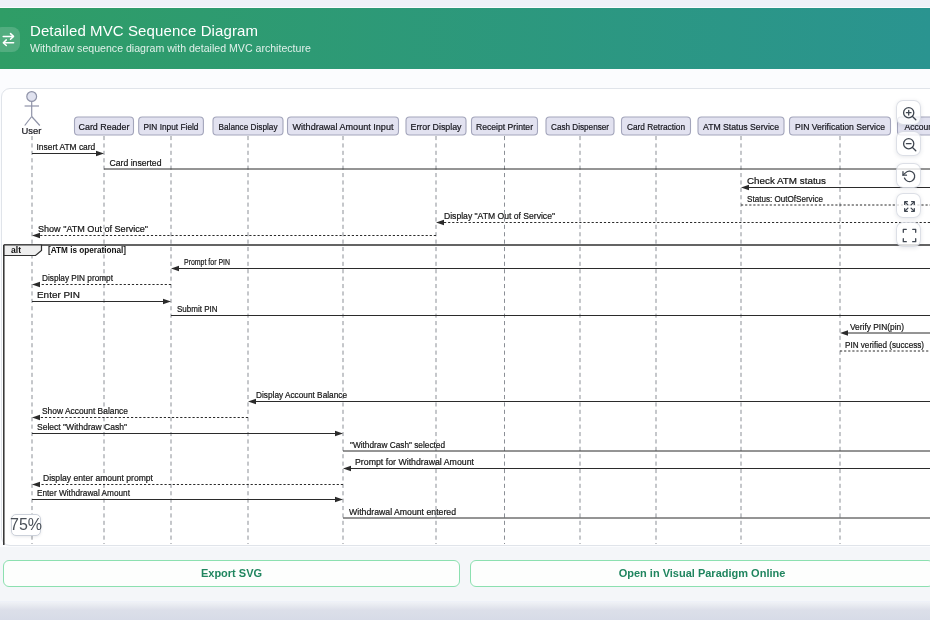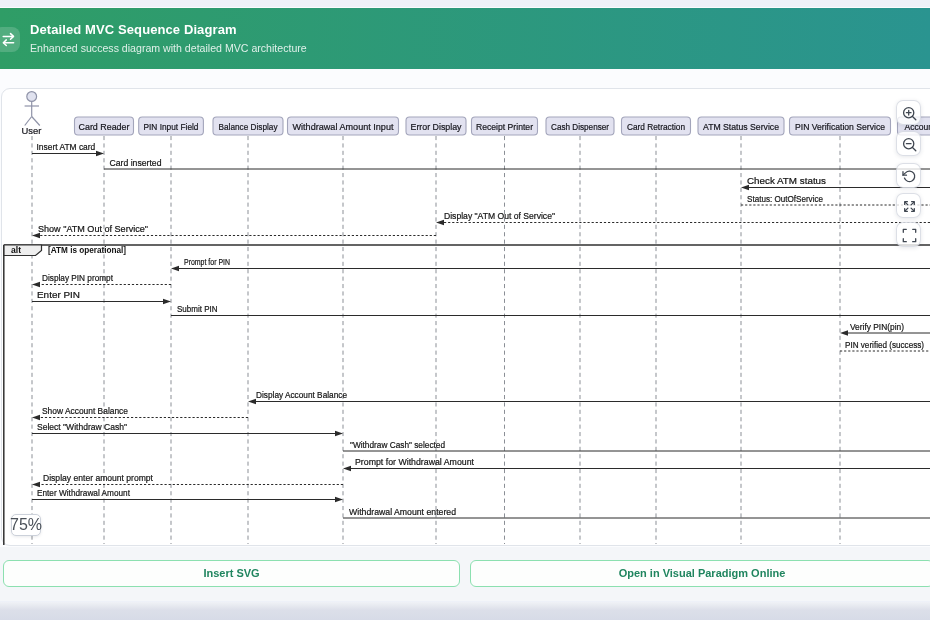--- a/index.html
+++ b/index.html
@@ -6,21 +6,21 @@
 body{width:930px;height:620px;position:relative;overflow:hidden;
   font-family:"Liberation Sans",sans-serif;background:#eef1f8}
 .card{position:absolute;left:0;top:7px;width:930px;height:594px;background:#fbfcfe}
 .lower{position:absolute;left:0;top:547px;width:930px;height:54px;background:#f4f6f9}
 .band{position:absolute;left:0;top:602px;width:930px;height:18px;
   background:linear-gradient(180deg,#f0f2f6 0%,#dcdfe9 45%,#d7dbe7 100%)}
 .header{position:absolute;left:0;top:7.5px;width:930px;height:61.5px;
   background:linear-gradient(90deg,#2f9d66,#2a9490)}
 .hicon{position:absolute;left:-6px;top:19px;width:26px;height:25px;border-radius:8px;
   background:rgba(255,255,255,.17)}
-.htitle{position:absolute;left:30px;top:14.5px;color:#fff;font-size:13px;font-weight:bold;
+.htitle{position:absolute;left:30px;top:14.5px;color:#fff;font-size:15px;font-weight:normal;
   letter-spacing:.1px;white-space:nowrap}
 .hsub{position:absolute;left:30px;top:34.6px;color:rgba(255,255,255,.85);font-size:10.6px;white-space:nowrap}
 .canvas{position:absolute;left:1px;top:88px;width:940px;height:458px;background:#fff;
   border:1px solid #e0e4ea;border-radius:9px;box-sizing:border-box}
 .diag{position:absolute;left:0;top:0}
 .zbtn{position:absolute;left:896px;width:25px;height:25px;border-radius:7px;
   background:rgba(255,255,255,.78);border:1px solid rgba(185,192,205,.5);box-sizing:border-box;box-shadow:0 1px 4px rgba(40,50,70,.12);}
 .zbtn svg{display:block;margin:0 auto}
 .zoomlvl{position:absolute;left:11px;top:513.5px;width:28px;height:20.5px;background:#fff;
   border:1px solid #ccd1da;border-radius:5px;color:#4a5058;font-size:16px;
@@ -37,21 +37,21 @@
 <div class="lower"></div>
 <div class="band"></div>
 <div class="header">
   <div class="hicon"><svg width="26" height="25" viewBox="0 0 26 25" fill="none" stroke="#ffffff" stroke-width="1.5" stroke-linecap="round" stroke-linejoin="round">
         <path d="M16.5 6.6 L19.5 9.4 L16.5 12.2"></path>
         <line x1="19" y1="9.4" x2="9.2" y2="9.4"></line>
         <path d="M12.3 12.9 L9.3 15.7 L12.3 18.5"></path>
         <line x1="9.8" y1="15.7" x2="19.6" y2="15.7"></line>
       </svg></div>
   <div class="htitle">Detailed MVC Sequence Diagram</div>
-  <div class="hsub">Enhanced success diagram with detailed MVC architecture</div>
+  <div class="hsub">Withdraw sequence diagram with detailed MVC architecture</div>
 </div>
 <div class="canvas"></div>
 <svg class="diag" width="930" height="620" viewBox="0 0 930 620" font-family="Liberation Sans, sans-serif">
 <line x1="32" y1="136" x2="32" y2="544" stroke="#8b8f96" stroke-width="1" stroke-dasharray="4.1 3.3"></line>
 <line x1="104" y1="136" x2="104" y2="544" stroke="#8b8f96" stroke-width="1" stroke-dasharray="4.1 3.3"></line>
 <line x1="171" y1="136" x2="171" y2="544" stroke="#8b8f96" stroke-width="1" stroke-dasharray="4.1 3.3"></line>
 <line x1="248" y1="136" x2="248" y2="544" stroke="#8b8f96" stroke-width="1" stroke-dasharray="4.1 3.3"></line>
 <line x1="343" y1="136" x2="343" y2="544" stroke="#8b8f96" stroke-width="1" stroke-dasharray="4.1 3.3"></line>
 <line x1="436" y1="136" x2="436" y2="544" stroke="#8b8f96" stroke-width="1" stroke-dasharray="4.1 3.3"></line>
 <line x1="504.5" y1="136" x2="504.5" y2="544" stroke="#8b8f96" stroke-width="1" stroke-dasharray="4.1 3.3"></line>
@@ -195,14 +195,14 @@
   </div>
 <div class="zbtn" style="top:221.5px">
     <svg width="25" height="25" viewBox="0 0 25 25" fill="none" stroke="#3f4650" stroke-width="1.3" stroke-linecap="round" stroke-linejoin="round">
       <path d="M9.3 6.3 L6.3 6.3 L6.3 9.3"></path>
       <path d="M15.7 6.3 L18.7 6.3 L18.7 9.3"></path>
       <path d="M9.3 18.7 L6.3 18.7 L6.3 15.7"></path>
       <path d="M15.7 18.7 L18.7 18.7 L18.7 15.7"></path>
     </svg>
   </div>
 <div class="zoomlvl">75%</div>
-<div class="btn btn1">Insert SVG</div>
+<div class="btn btn1">Export SVG</div>
 <div class="btn btn2">Open in Visual Paradigm Online</div>
 
 </body></html>

